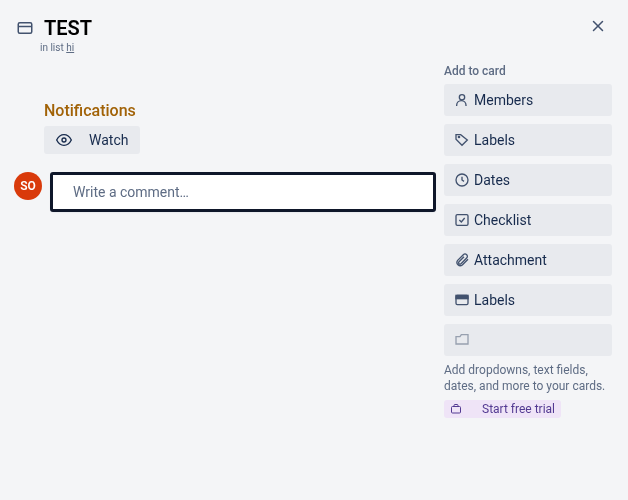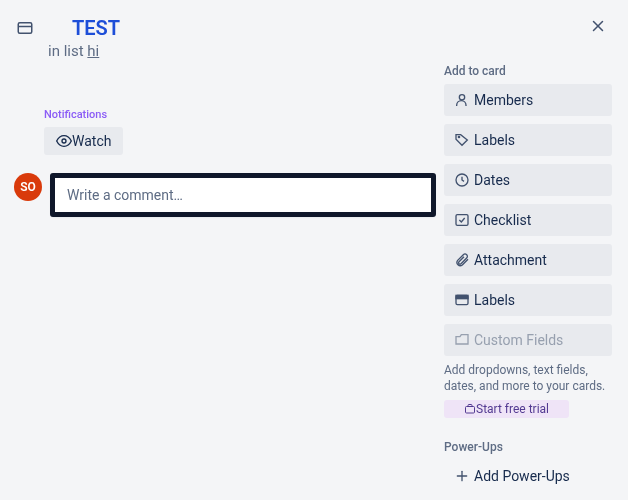--- a/index.html
+++ b/index.html
@@ -35,29 +35,28 @@
     width: 28px;
     flex-shrink: 0;
     display: flex;
     justify-content: flex-start;
     padding-top: 5px;
     color: #42526e;
   }
   .title {
     font-size: 20px;
     font-weight: 600;
-    color: #1d4ed8;
+    color: #000000;
     line-height: 24px;
     padding-top: 2px;
-    margin-left: 28px;
   }
   .subtitle {
-    font-size: 15px;
-    color: #5e6c84;
-    margin-left: 32px;
+    font-size: 10px;
+    color: #5e6c84;
+    margin-left: 24px;
     margin-top: 2px;
   }
   .subtitle .listname {
     text-decoration: underline;
     color: #5e6c84;
   }
   .close-btn {
     position: absolute;
     top: 10px;
     right: 14px;
@@ -67,31 +66,31 @@
     align-items: center;
     justify-content: center;
     color: #42526e;
     border-radius: 3px;
     cursor: pointer;
   }
   .section {
     margin-top: 18px;
   }
   .label-small {
-    font-size: 11px;
-    color: #8b5cf6;
+    font-size: 16px;
+    color: #a16207;
     font-weight: 500;
     margin-bottom: 6px;
     margin-left: 28px;
     margin-top: 48px;
   }
   .watch-btn {
     display: inline-flex;
     align-items: center;
-    gap: 0;
+    gap: 17px;
     background: #e8eaee;
     border-radius: 3px;
     padding: 6px 12px;
     margin-left: 28px;
     cursor: pointer;
     color: #172b4d;
   }
   .section-header {
     display: flex;
     align-items: center;
@@ -148,24 +147,24 @@
     font-weight: 600;
     display: flex;
     align-items: center;
     justify-content: center;
     flex-shrink: 0;
     margin-left: -2px;
   }
   .comment-input {
     flex: 1;
     background: #fff;
-    border: 5px solid #0f172a;
+    border: 3px solid #0f172a;
     box-shadow: 0 1px 2px -1px rgba(9,30,66,0.15);
     border-radius: 3px;
-    padding: 9px 12px;
+    padding: 9px 20px;
     color: #5e6c84;
     cursor: text;
   }
   .side-label {
     font-size: 12px;
     color: #5e6c84;
     font-weight: 500;
     margin-bottom: 6px;
   }
   .side-btn {
@@ -199,25 +198,25 @@
   }
   .side-hint {
     font-size: 12px;
     color: #5e6c84;
     line-height: 1.35;
     margin-top: -2px;
   }
   .trial-badge {
     display: inline-flex;
     align-items: center;
-    gap: 0;
+    gap: 20px;
     background: #efe4f7;
     color: #533a92;
     font-size: 12px;
-    padding: 2px 20px;
+    padding: 2px 6px;
     border-radius: 3px;
     margin-top: 6px;
     cursor: pointer;
   }
   .side-group {
     margin-top: 22px;
   }
   svg { display: block; }
 </style>
 </head>
@@ -327,40 +326,27 @@
       </span>
       <span>Labels</span>
     </div>
 
     <div class="side-btn disabled">
       <span class="icon">
         <svg width="16" height="16" viewBox="0 0 24 24" fill="none" stroke="currentColor" stroke-width="2">
             <path d="M3 7h6l2-3h10v14H3z"></path>
           </svg>
       </span>
-      <span>Custom Fields</span>
     </div>
 
     <div class="side-hint">Add dropdowns, text fields, dates, and more to your cards.</div>
     <div class="trial-badge">
       <svg width="12" height="12" viewBox="0 0 24 24" fill="none" stroke="currentColor" stroke-width="2">
           <rect x="3" y="7" width="18" height="13" rx="2"></rect>
           <path d="M8 7V5a2 2 0 0 1 2-2h4a2 2 0 0 1 2 2v2"></path>
         </svg>
       <span>Start free trial</span>
     </div>
 
-    <div class="side-group">
-      <div class="side-label">Power-Ups</div>
-      <div class="side-btn plain">
-        <span class="icon">
-          <svg width="16" height="16" viewBox="0 0 24 24" fill="none" stroke="currentColor" stroke-width="2" stroke-linecap="round">
-              <line x1="12" y1="5" x2="12" y2="19"></line>
-              <line x1="5" y1="12" x2="19" y2="12"></line>
-            </svg>
-        </span>
-        <span>Add Power-Ups</span>
-      </div>
-    </div>
 
     
   </div>
 </div>
 
 </body></html>

